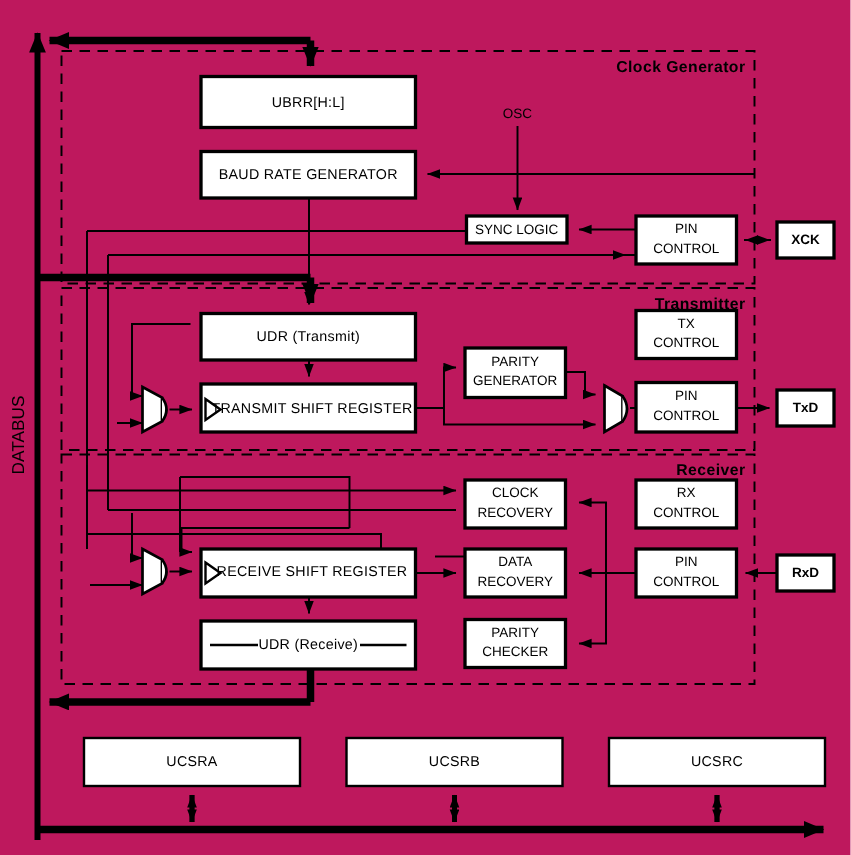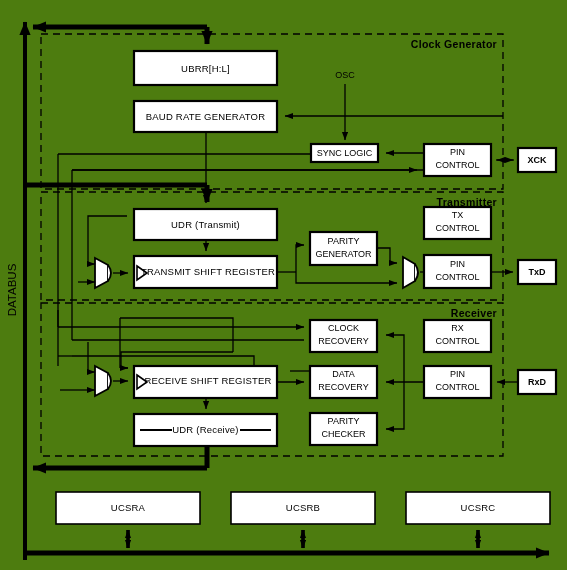--- a/index.html
+++ b/index.html
@@ -1,17 +1,17 @@
 <!DOCTYPE html>
 <html><head>
 <meta charset="utf-8">
 <style>
   html,body{margin:0;padding:0;background:#ffffff;}
   body{width:567px;height:570px;overflow:hidden;font-family:"Liberation Sans",sans-serif;}
-  #diagram{position:relative;width:567px;height:570px;background:#4d7c0f;}
+  #diagram{position:relative;width:567px;height:570px;background:#be185d;}
   svg{position:absolute;top:0;left:0;width:567px;height:570px;}
   .blk{fill:#ffffff;stroke:#000000;stroke-width:2.2;}
   .thinblk{fill:#ffffff;stroke:#000000;stroke-width:1.6;}
   .dash{fill:none;stroke:#000000;stroke-width:1.3;stroke-dasharray:7 5;}
   .wire{fill:none;stroke:#000000;stroke-width:1.3;}
   .bus{fill:none;stroke:#000000;stroke-width:5;}
   .busv{fill:none;stroke:#000000;stroke-width:4;}
   .mux{fill:#ffffff;stroke:#000000;stroke-width:1.8;}
   .lbl{font-family:"Liberation Sans",sans-serif;font-size:9.5px;fill:#000;text-anchor:middle;dominant-baseline:middle;letter-spacing:.2px;}
   .lbl-sm{font-family:"Liberation Sans",sans-serif;font-size:9px;fill:#000;text-anchor:middle;dominant-baseline:middle;}

